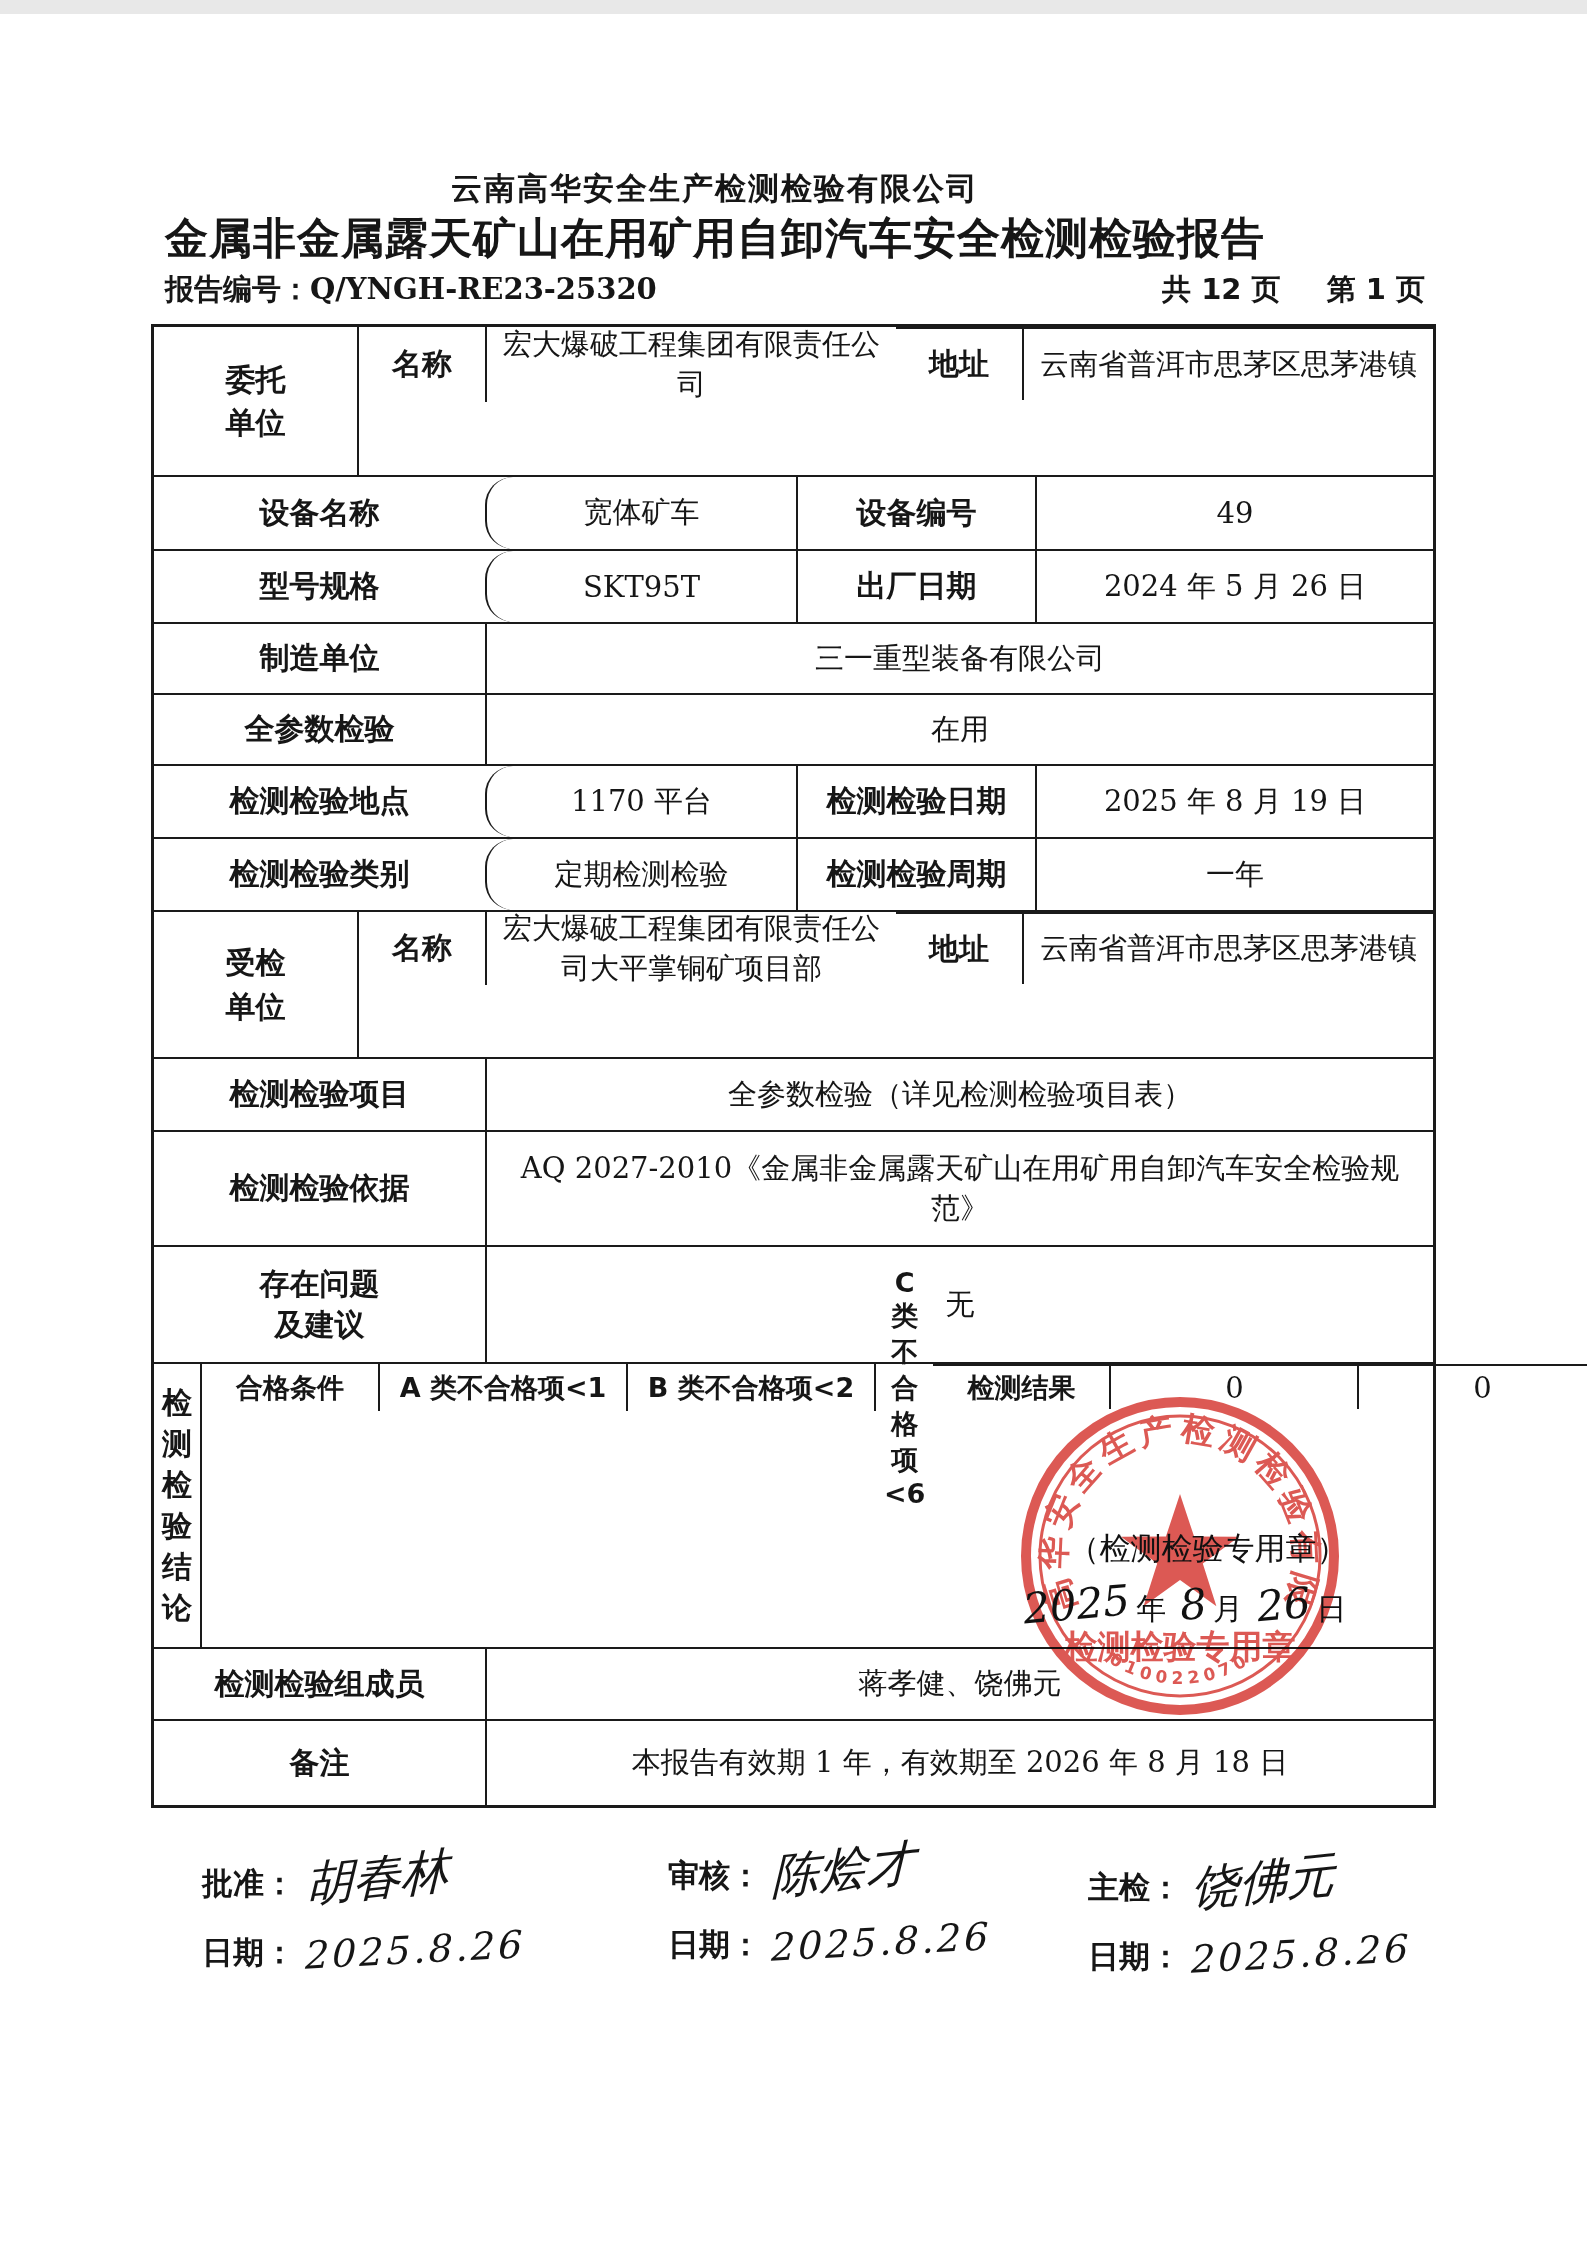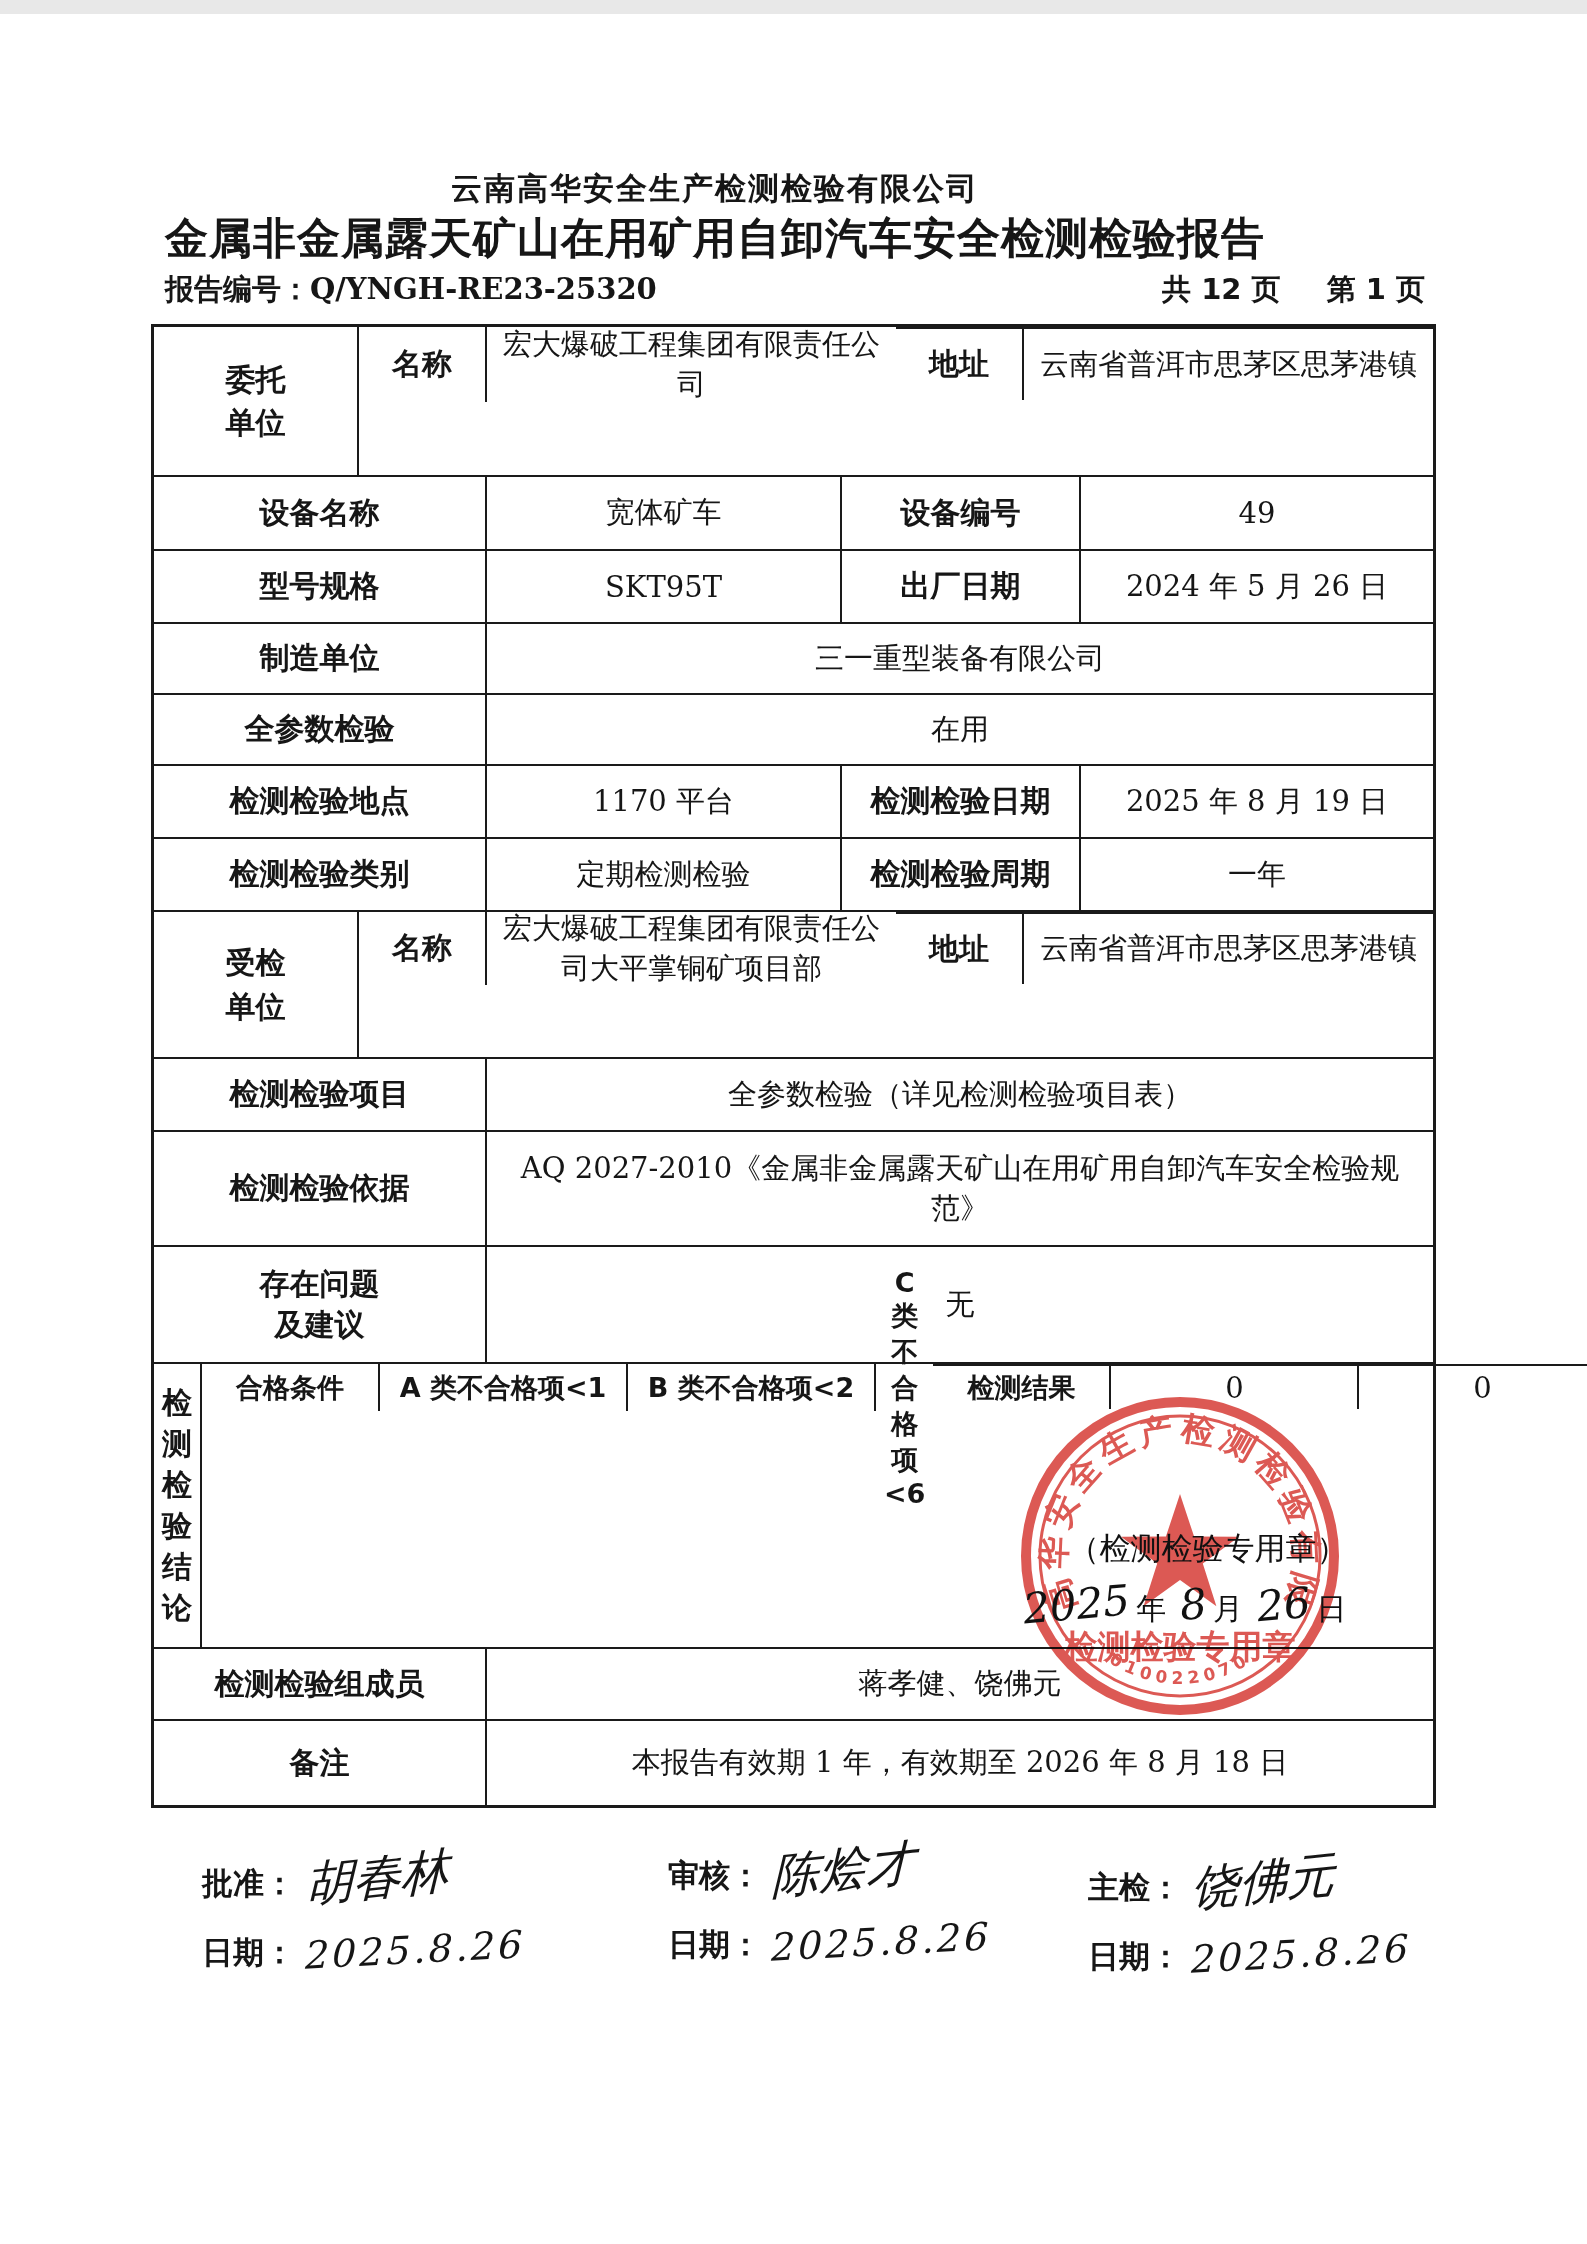--- a/index.html
+++ b/index.html
@@ -26,21 +26,21 @@
   .c{ display:flex; align-items:center; justify-content:center; text-align:center; padding:4px 8px; }
   .c+ .c, .stack{ border-left:2px solid var(--line); }
   .stack{ flex:1; display:flex; flex-direction:row; padding:0; }
   .subrow{ display:flex; width:100%; }
   .subrow .c:first-child{ border-left:none; }
   .lab{ font-family:"DejaVu Sans", sans-serif; font-weight:bold; font-size:30px; }
   .sm{ font-size:27px; }
   .val{ font-family:"DejaVu Serif", serif; font-size:29px; }
   .flex1{ flex:1; }
   .w-g{ width:203px; }   .w-sub{ width:126px; }
-  .w-lab{ width:331px; } .w-v1{ width:355px; } .w-l2{ width:239px; }
+  .w-lab{ width:331px; } .w-v1{ width:311px;border-radius:28px; } .w-l2{ width:239px; }
   .w-cc{ width:176px; }  .w-ca{ width:248px; }
   .h148{ height:148px; } .h147{ height:147px; } .h75{ height:75px; } .h74{ height:74px; }
   .h73{ height:73px; }   .h71{ height:71px; }  .h115{ height:115px; } .h117{ height:117px; }
   .h285{ height:285px; } .h47{ height:47px;border-radius:19px; }  .h45{ height:45px; }   .h72{ height:72px; } .h86{ height:86px; }
   .wrap2{ display:inline-block; width:2.3em; line-height:1.45; word-break:break-all; text-align:center; }
   .verdict{ flex:1; display:flex; align-items:flex-start; justify-content:flex-start; padding:25px 0 0 22px; }
   .verdict .lab{ font-size:30px; }
   .verdict-val{ font-family:"DejaVu Sans", sans-serif; font-size:36px; margin-left:6px; }
 
   

